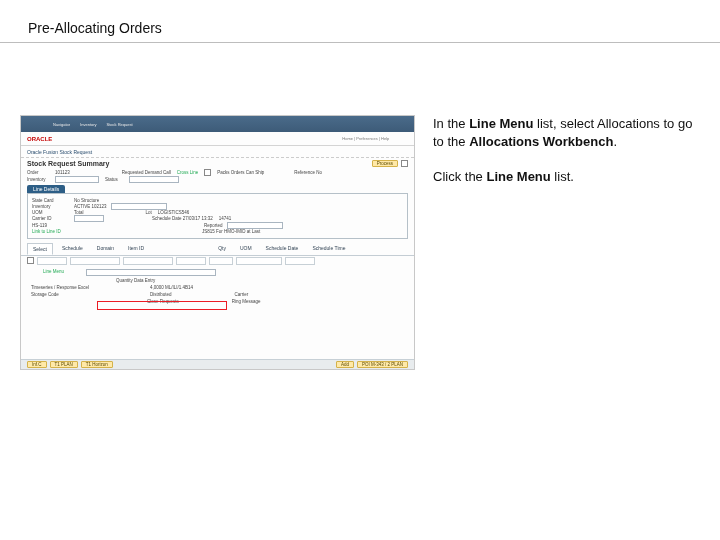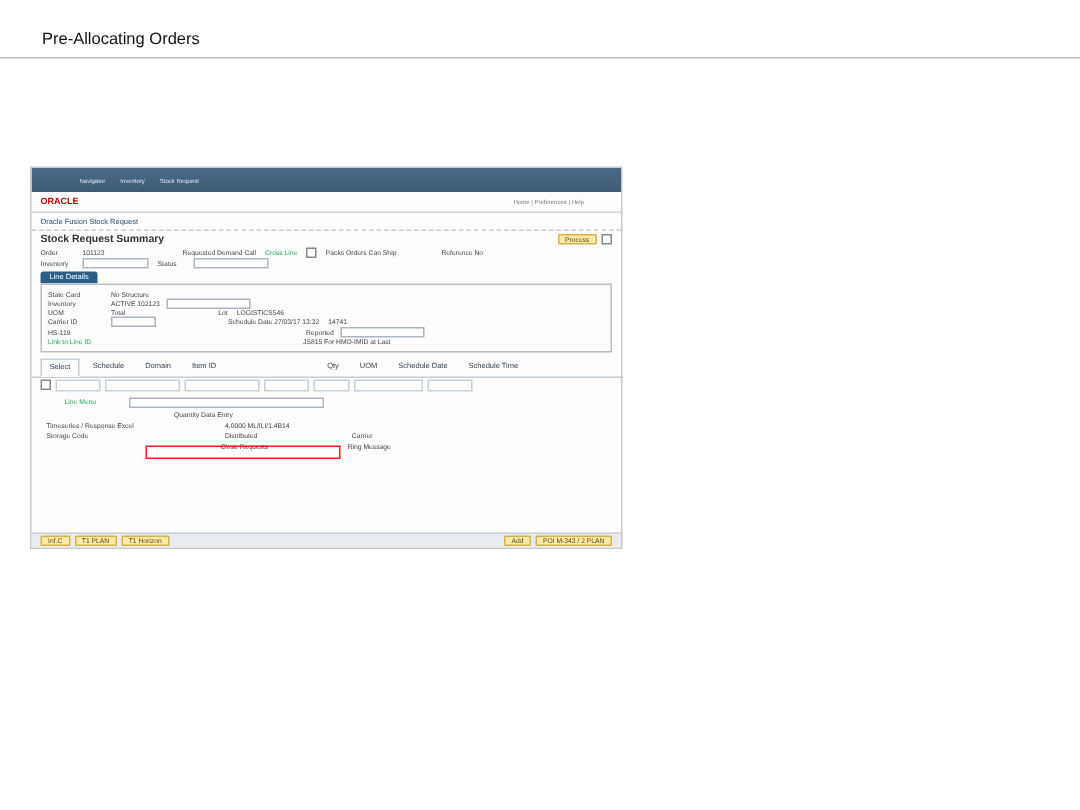--- a/index.html
+++ b/index.html
@@ -26,21 +26,21 @@
   }
   .oracle-tm { font-size: 8px; vertical-align: top; }
   .upk {
     font-size: 7px;
     font-weight: bold;
     letter-spacing: 1px;
     color: #222;
     margin-top: 2px;
   }
   .pg-title {
-    font-size: 11px;
+    font-size: 14px;
     color: #111;
     padding-top: 6px;
     padding-right: 4px;
   }
   .divider {
     border: none;
     border-top: 1px solid #bdbdbd;
     margin: 0 0 12px 0;
   }
   .content {
@@ -254,14 +254,20 @@
         <span class="btn-y">T1 Horizon</span>
       </div>
       <div style="display:flex;gap:3px">
         <span class="btn-y">Add</span>
         <span class="btn-y">POI M-343 / 2 PLAN</span>
       </div>
     </div>
   </div>
 
   <div class="instructions">
+    <div class="para">
+      <span>In the </span><b>Line Menu</b><span> list, select Allocations to go to the </span><b>Allocations Workbench</b><span>.</span>
+    </div>
+    <div class="para">
+      <span>Click the </span><b>Line Menu</b><span> list.</span>
+    </div>
   </div>
 </div>
 
 </body></html>

